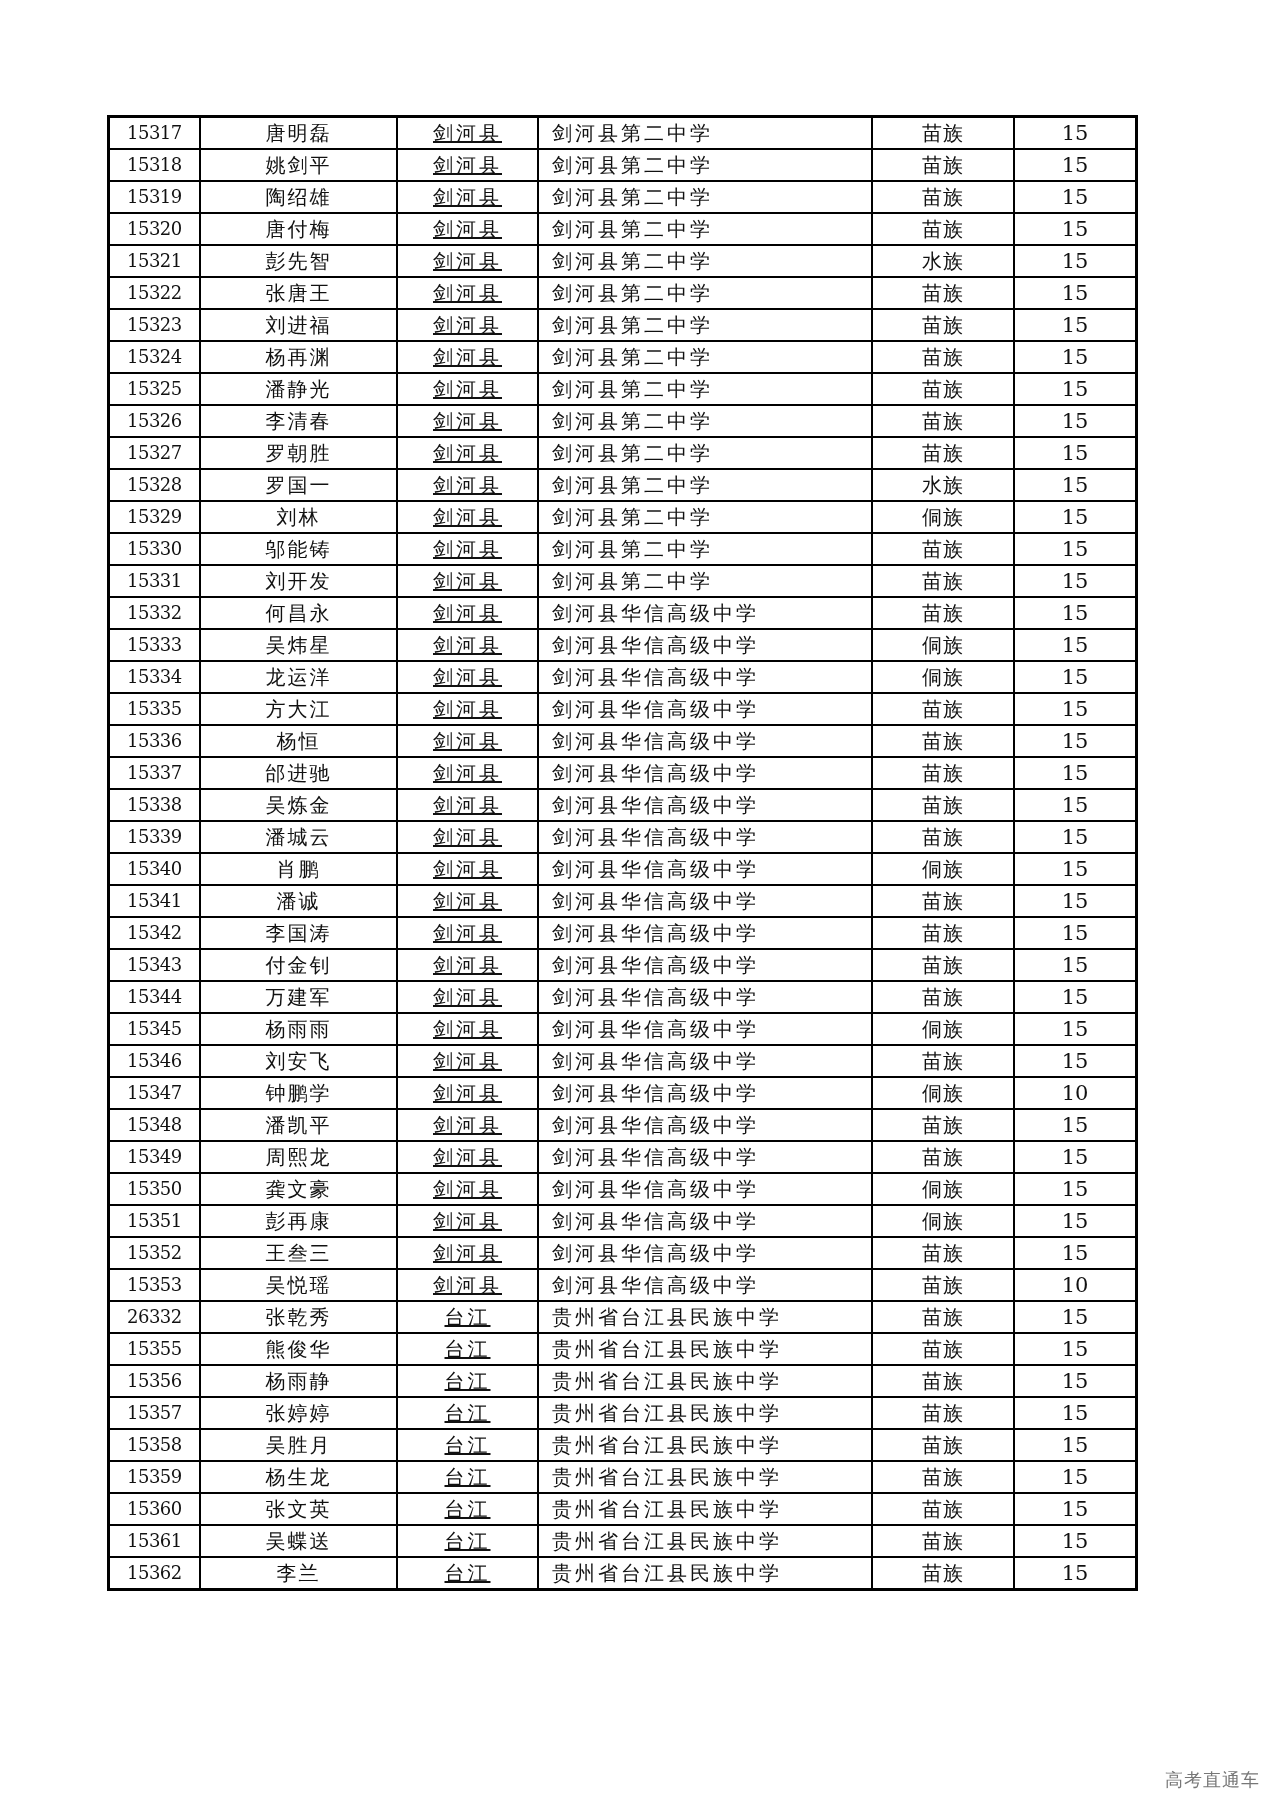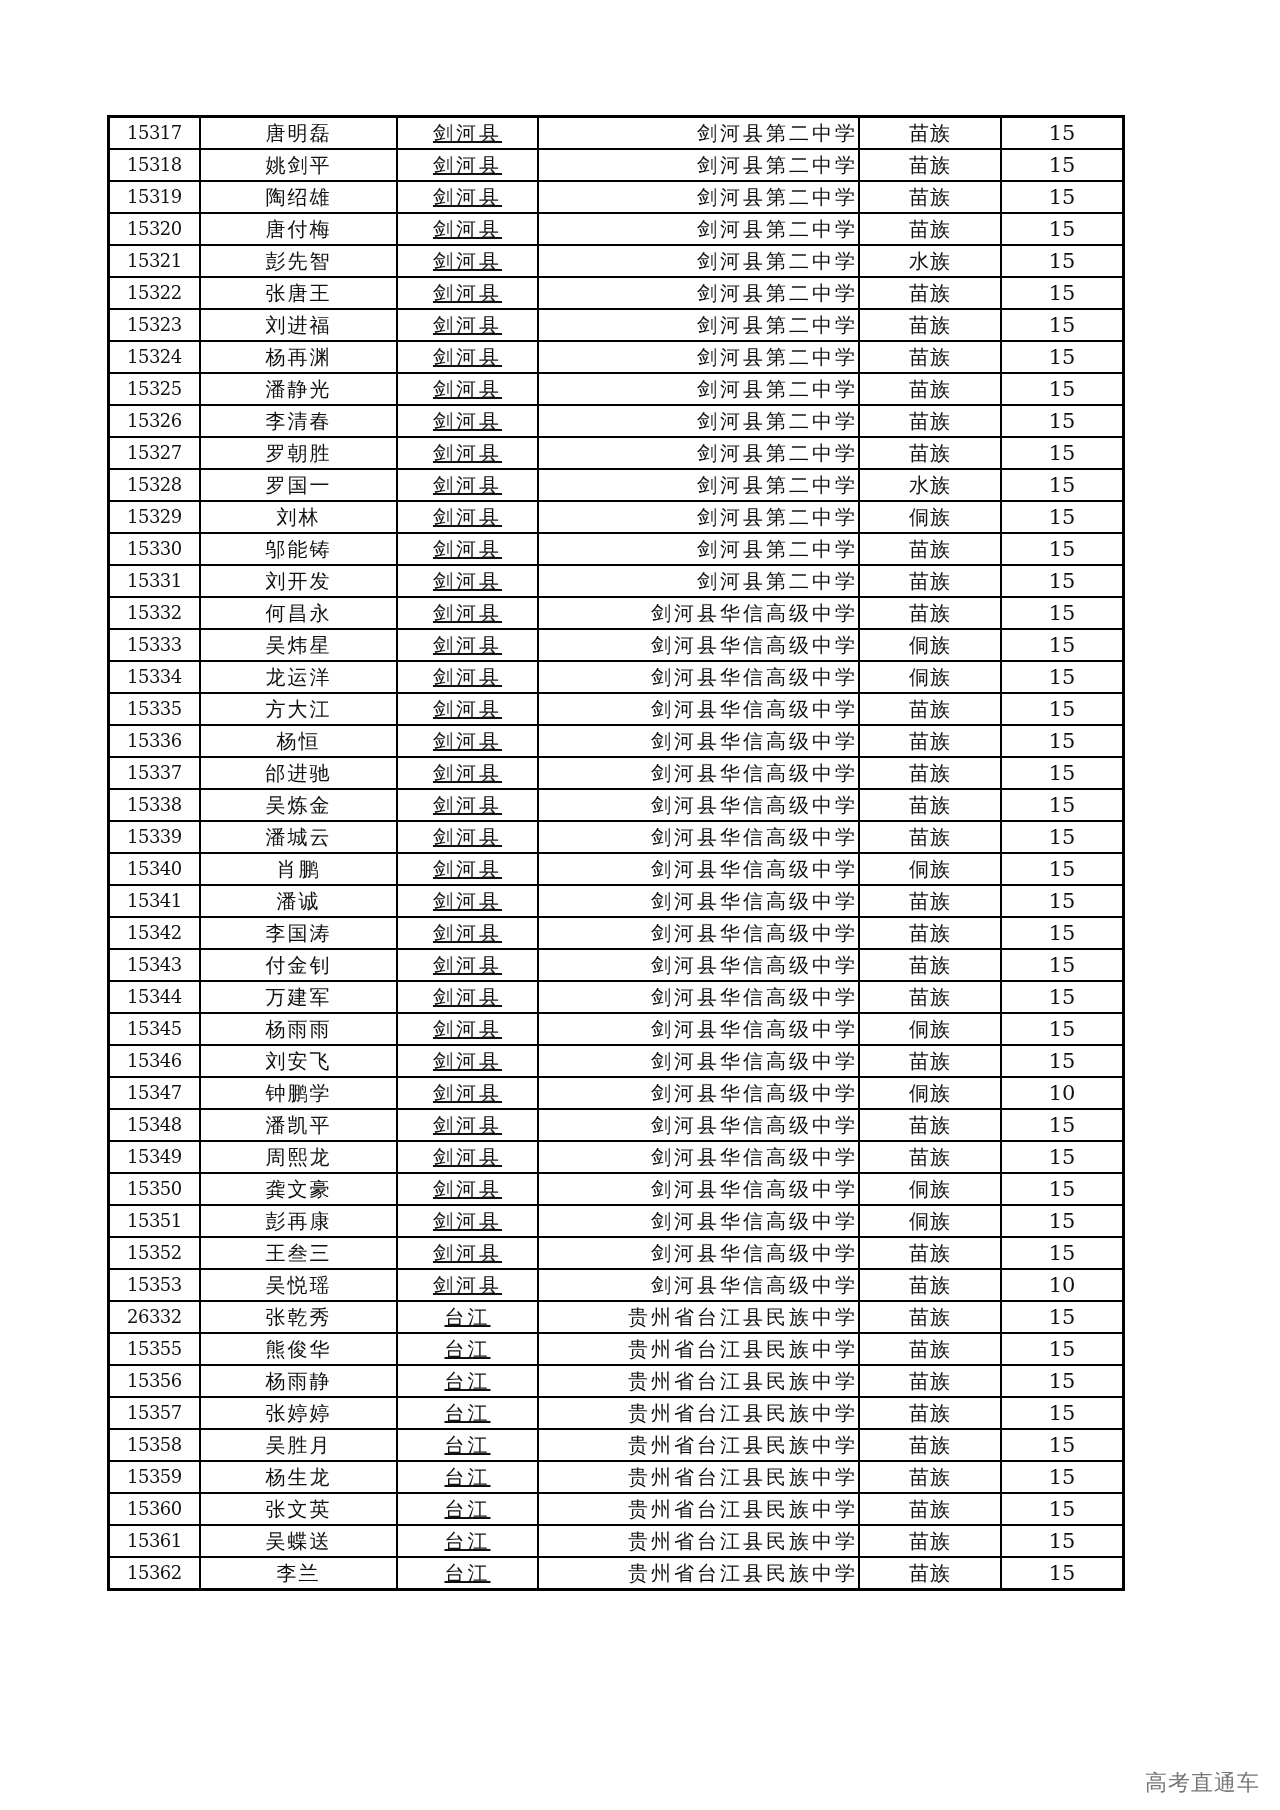--- a/index.html
+++ b/index.html
@@ -5,25 +5,25 @@
   html, body { margin: 0; padding: 0; background: #ffffff; }
   body { width: 1280px; height: 1810px; position: relative; overflow: hidden;
          font-family: "DejaVu Serif", "Liberation Serif", serif; color: #111; }
   #sheet { position: absolute; left: 107px; top: 115px; border-collapse: collapse;
            border: 3px solid #000; table-layout: fixed; }
   #sheet td { border: 2px solid #000; height: 30px; padding: 0; font-size: 20px;
               line-height: 30px; white-space: nowrap; overflow: hidden; }
   #sheet td.c-id { width: 72px; text-align: left; padding-left: 17px; font-size: 18px; letter-spacing: -0.5px; }
   #sheet td.c-name { width: 195px; text-align: center; letter-spacing: 2px; }
   #sheet td.c-county { width: 139px; text-align: center; letter-spacing: 3px; text-decoration: underline; }
-  #sheet td.c-school { width: 319px; text-align: right; letter-spacing: 3px; }
+  #sheet td.c-school { width: 319px; text-align: left; letter-spacing: 3px; padding-left: 13px; }
   #sheet td.c-eth { width: 140px; text-align: center; letter-spacing: 1px; margin-left: 28px; }
   #sheet td.c-score { width: 120px; text-align: center; font-size: 21px; }
   #watermark { position: absolute; right: 20px; top: 1768px; font-family: Liberation Sans, sans-serif;
-               font-size: 22px; color: #777; letter-spacing: 1px; margin-left: 30px; }
+               font-size: 18px; color: #777; letter-spacing: 1px; margin-left: 30px; }
 </style>
 </head>
 <body>
 
 <table id="sheet">
   <tbody id="sheet-body">
   <tr>
     <td class="c-id">15317</td>
     <td class="c-name">唐明磊</td>
     <td class="c-county">剑河县</td>

